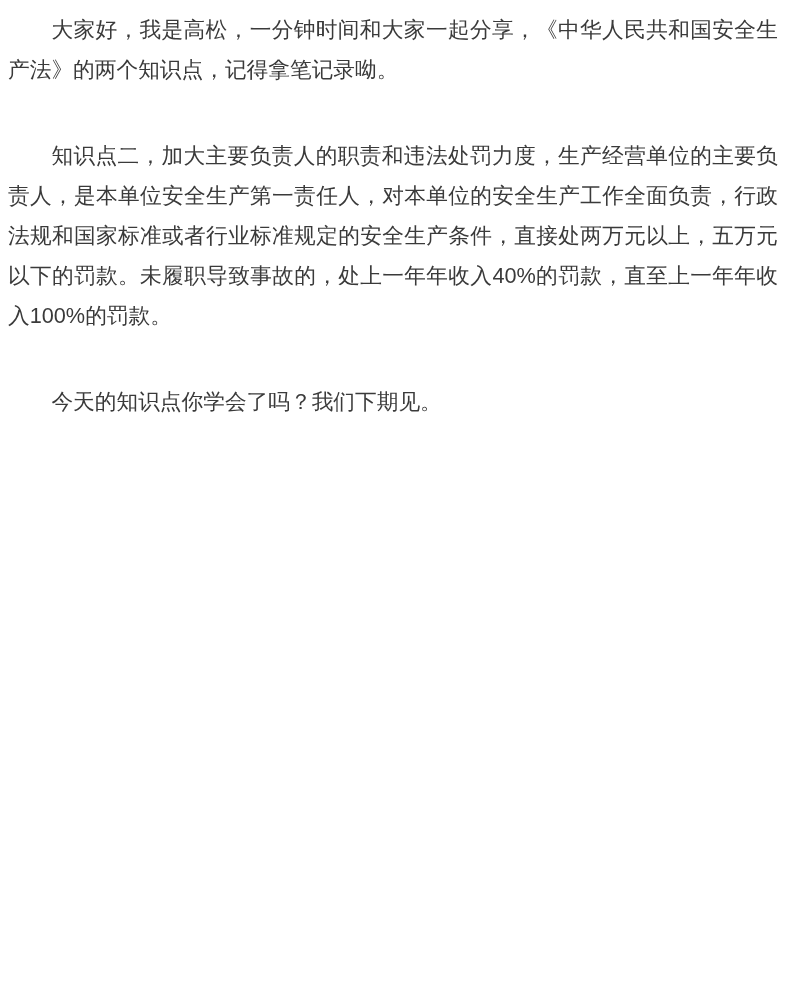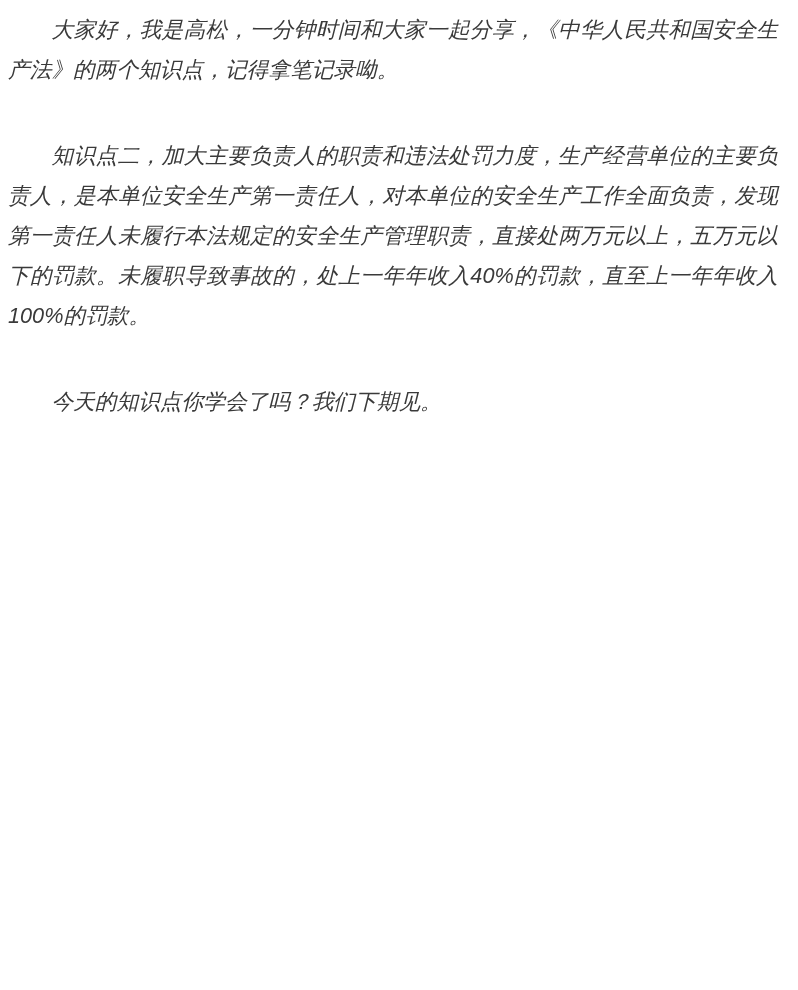--- a/index.html
+++ b/index.html
@@ -19,26 +19,25 @@
     padding: 10px 8px 0 8px;
     color: #3a3a3a;
     font-size: 21.7px;
     line-height: 40px;
     text-align: justify;
   }
   .article-body p {
     margin: 0 12px 46px 0;
     text-indent: 2em;
     word-break: break-all;
-    font-style: italic;
   }
   .article-body p:last-child {
     margin-bottom: 0;
   }
 </style>
 </head>
 <body>
 
 <div class="article-body">
   <p>大家好，我是高松，一分钟时间和大家一起分享，《中华人民共和国安全生产法》的两个知识点，记得拿笔记录呦。</p>
-  <p>知识点二，加大主要负责人的职责和违法处罚力度，生产经营单位的主要负责人，是本单位安全生产第一责任人，对本单位的安全生产工作全面负责，发现第一责任人未履行本法规定的安全生产管理职责，直接处两万元以上，五万元以下的罚款。未履职导致事故的，处上一年年收入40%的罚款，直至上一年年收入100%的罚款。</p>
+  <p>知识点二，加大主要负责人的职责和违法处罚力度，生产经营单位的主要负责人，是本单位安全生产第一责任人，对本单位的安全生产工作全面负责，行政法规和国家标准或者行业标准规定的安全生产条件，直接处两万元以上，五万元以下的罚款。未履职导致事故的，处上一年年收入40%的罚款，直至上一年年收入100%的罚款。</p>
   <p>今天的知识点你学会了吗？我们下期见。</p>
 </div>
 
 </body></html>

